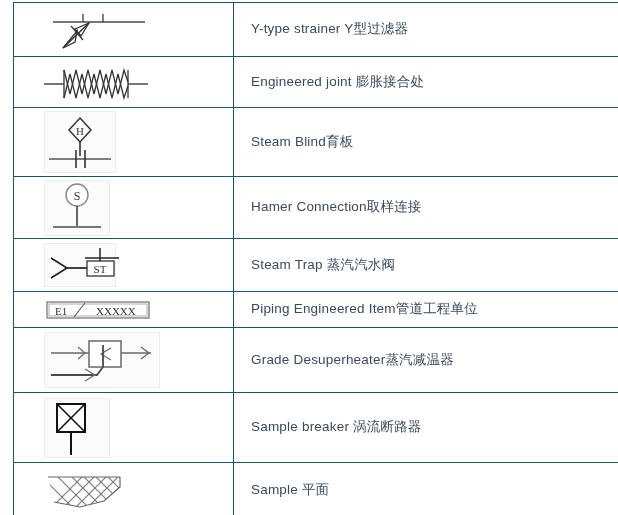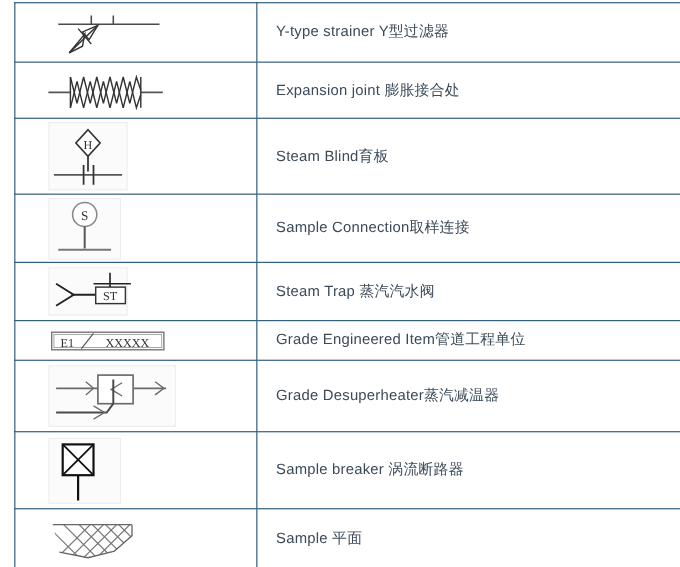--- a/index.html
+++ b/index.html
@@ -106,21 +106,21 @@
             <line x1="2" y1="24" x2="22" y2="24" stroke="#555" stroke-width="1.6"></line>
             <line x1="86" y1="24" x2="106" y2="24" stroke="#555" stroke-width="1.6"></line>
             <path d="M22,10 L22,38" stroke="#333" stroke-width="1.3" fill="none"></path>
             <path d="M86,10 L86,38" stroke="#333" stroke-width="1.3" fill="none"></path>
             <path d="M22,10 L28,34 L34,10 L40,34 L46,10 L52,34 L58,10 L64,34 L70,10 L76,34 L82,10 L86,22" stroke="#333" stroke-width="1.3" fill="none"></path>
             <path d="M22,38 L28,14 L34,38 L40,14 L46,38 L52,14 L58,38 L64,14 L70,38 L76,14 L82,38 L86,26" stroke="#333" stroke-width="1.3" fill="none"></path>
           </svg>
         </div>
       </td>
       <td class="desc-cell desc-indent-1">
-        <span> Expansion joint   膨胀接合处</span>
+        <span> Engineered joint   膨胀接合处</span>
       </td>
     </tr>
 
     <tr class="row-2">
       <td class="sym-cell">
         <div class="sym-wrap pad-l30">
           <div class="plate" style="width:72px;height:62px;position:relative;">
             <svg width="70" height="60" viewBox="0 0 70 60">
               <polygon points="35,6 46,18 35,30 24,18" fill="#fff" stroke="#333" stroke-width="1.5"></polygon>
               <text x="35" y="23" font-family="'Liberation Serif',serif" font-size="11" text-anchor="middle" fill="#333">H</text>
@@ -144,21 +144,21 @@
             <svg width="64" height="54" viewBox="0 0 64 54">
               <circle cx="32" cy="14" r="11" fill="#fff" stroke="#888" stroke-width="1.4"></circle>
               <text x="32" y="19" font-family="'Liberation Serif',serif" font-size="12" text-anchor="middle" fill="#333">S</text>
               <line x1="32" y1="25" x2="32" y2="45" stroke="#555" stroke-width="1.8"></line>
               <line x1="8" y1="46" x2="56" y2="46" stroke="#777" stroke-width="1.8"></line>
             </svg>
           </div>
         </div>
       </td>
       <td class="desc-cell">
-        <span>Sample Connection取样连接</span>
+        <span>Hamer Connection取样连接</span>
       </td>
     </tr>
 
     <tr class="row-4">
       <td class="sym-cell">
         <div class="sym-wrap pad-l30">
           <div class="plate" style="width:72px;height:44px;position:relative;">
             <svg width="80" height="42" viewBox="0 0 80 42">
               <polyline points="6,14 22,24 6,34" fill="none" stroke="#222" stroke-width="1.7"></polyline>
               <line x1="20" y1="24" x2="42" y2="24" stroke="#222" stroke-width="1.7"></line>
@@ -181,21 +181,21 @@
           <svg width="112" height="24" viewBox="0 0 112 24">
             <rect x="3" y="4" width="102" height="16" fill="#fff" stroke="#6f6f6f" stroke-width="1.2"></rect>
             <rect x="5" y="6" width="98" height="12" fill="#fff" stroke="#9a9a9a" stroke-width="0.8"></rect>
             <text x="11" y="17" font-family="'Liberation Serif',serif" font-size="11" fill="#333">E1</text>
             <line x1="30" y1="19" x2="41" y2="5" stroke="#555" stroke-width="1.1"></line>
             <text x="52" y="17" font-family="'Liberation Serif',serif" font-size="11" fill="#333">XXXXX</text>
           </svg>
         </div>
       </td>
       <td class="desc-cell">
-        <span>Grade Engineered Item管道工程单位</span>
+        <span>Piping Engineered Item管道工程单位</span>
       </td>
     </tr>
 
     <tr class="row-6">
       <td class="sym-cell">
         <div class="sym-wrap pad-l30">
           <div class="plate" style="width:116px;height:56px;position:relative;">
             <svg width="114" height="54" viewBox="0 0 114 54">
               <line x1="6" y1="20" x2="44" y2="20" stroke="#6a6a6a" stroke-width="1.5"></line>
               <polyline points="33,14 40,20 33,26" fill="none" stroke="#6a6a6a" stroke-width="1.2"></polyline>

